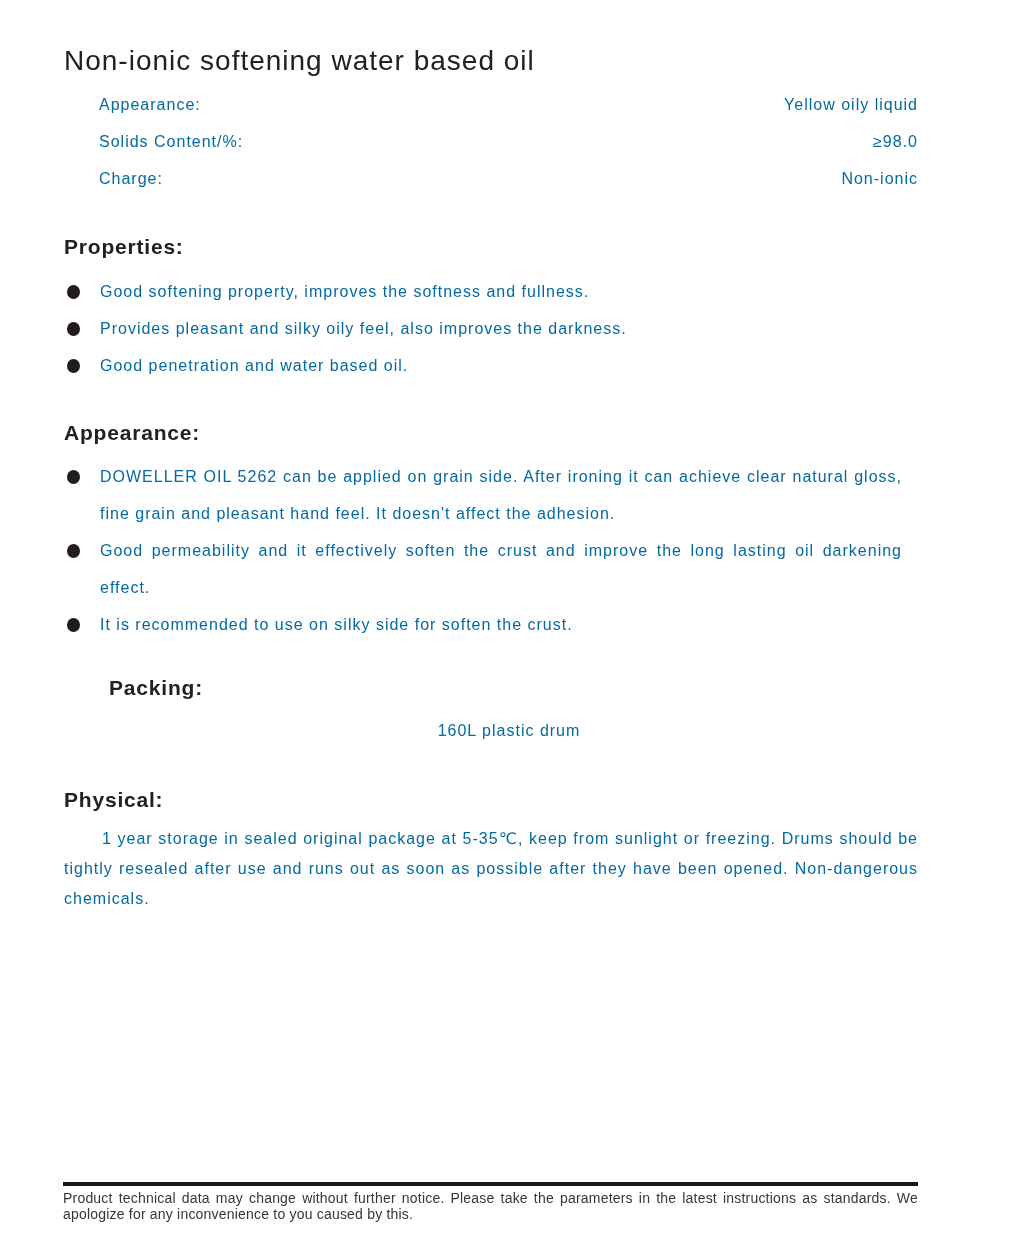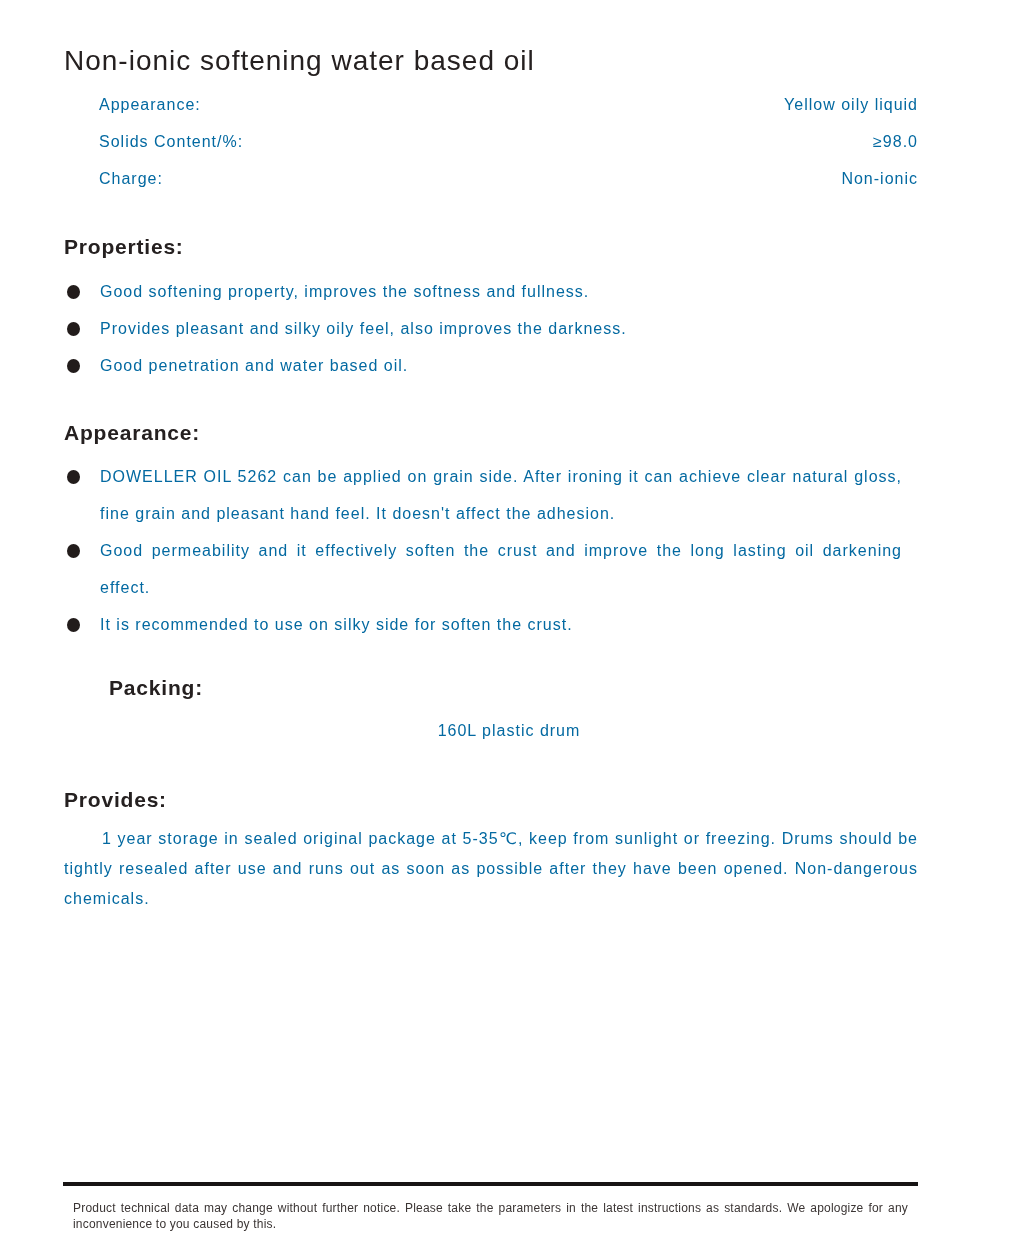--- a/index.html
+++ b/index.html
@@ -100,22 +100,22 @@
 
   .footer {
     position: absolute;
     left: 63px;
     top: 1182px;
     width: 855px;
     border-top: 4px solid #171414;
     padding-top: 4px;
   }
   .footer p {
-    margin: 10px;
-    font-size: 12px;
+    margin: 0;
+    font-size: 14px;
     line-height: 16px;
     text-align: justify;
     letter-spacing: 0.2px;
     color: #3b3534;
   }
 </style>
 </head>
 <body>
 
 <div class="page">
@@ -166,21 +166,21 @@
       </li>
       <li class="justified">
         <span class="dot"></span>
         <span>It is recommended to use on silky side for soften the crust.</span>
       </li>
     </ul>
 
     <h2 class="sec-heading h-packing">Packing:</h2>
     <p class="packing-text body-text">160L plastic drum</p>
 
-    <h2 class="sec-heading h-storage">Provides:</h2>
+    <h2 class="sec-heading h-storage">Physical:</h2>
     <p class="storage-para body-text">1 year storage in sealed original package at 5-35℃, keep from sunlight or freezing. Drums should be tightly resealed after use and runs out as soon as possible after they have been opened. Non-dangerous chemicals.</p>
 
   </div>
 
   <div class="footer">
     <p>Product technical data may change without further notice. Please take the parameters in the latest instructions as standards. We apologize for any inconvenience to you caused by this.</p>
   </div>
 </div>
 
 </body></html>

